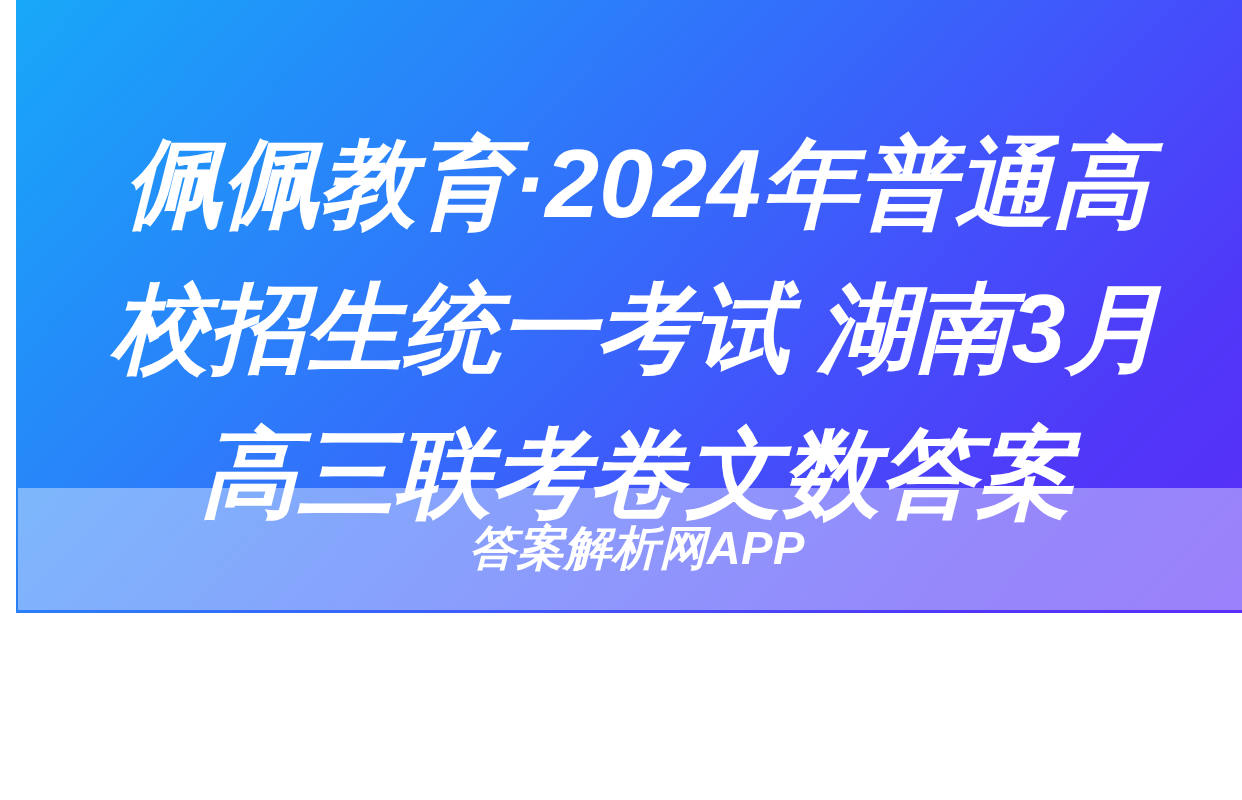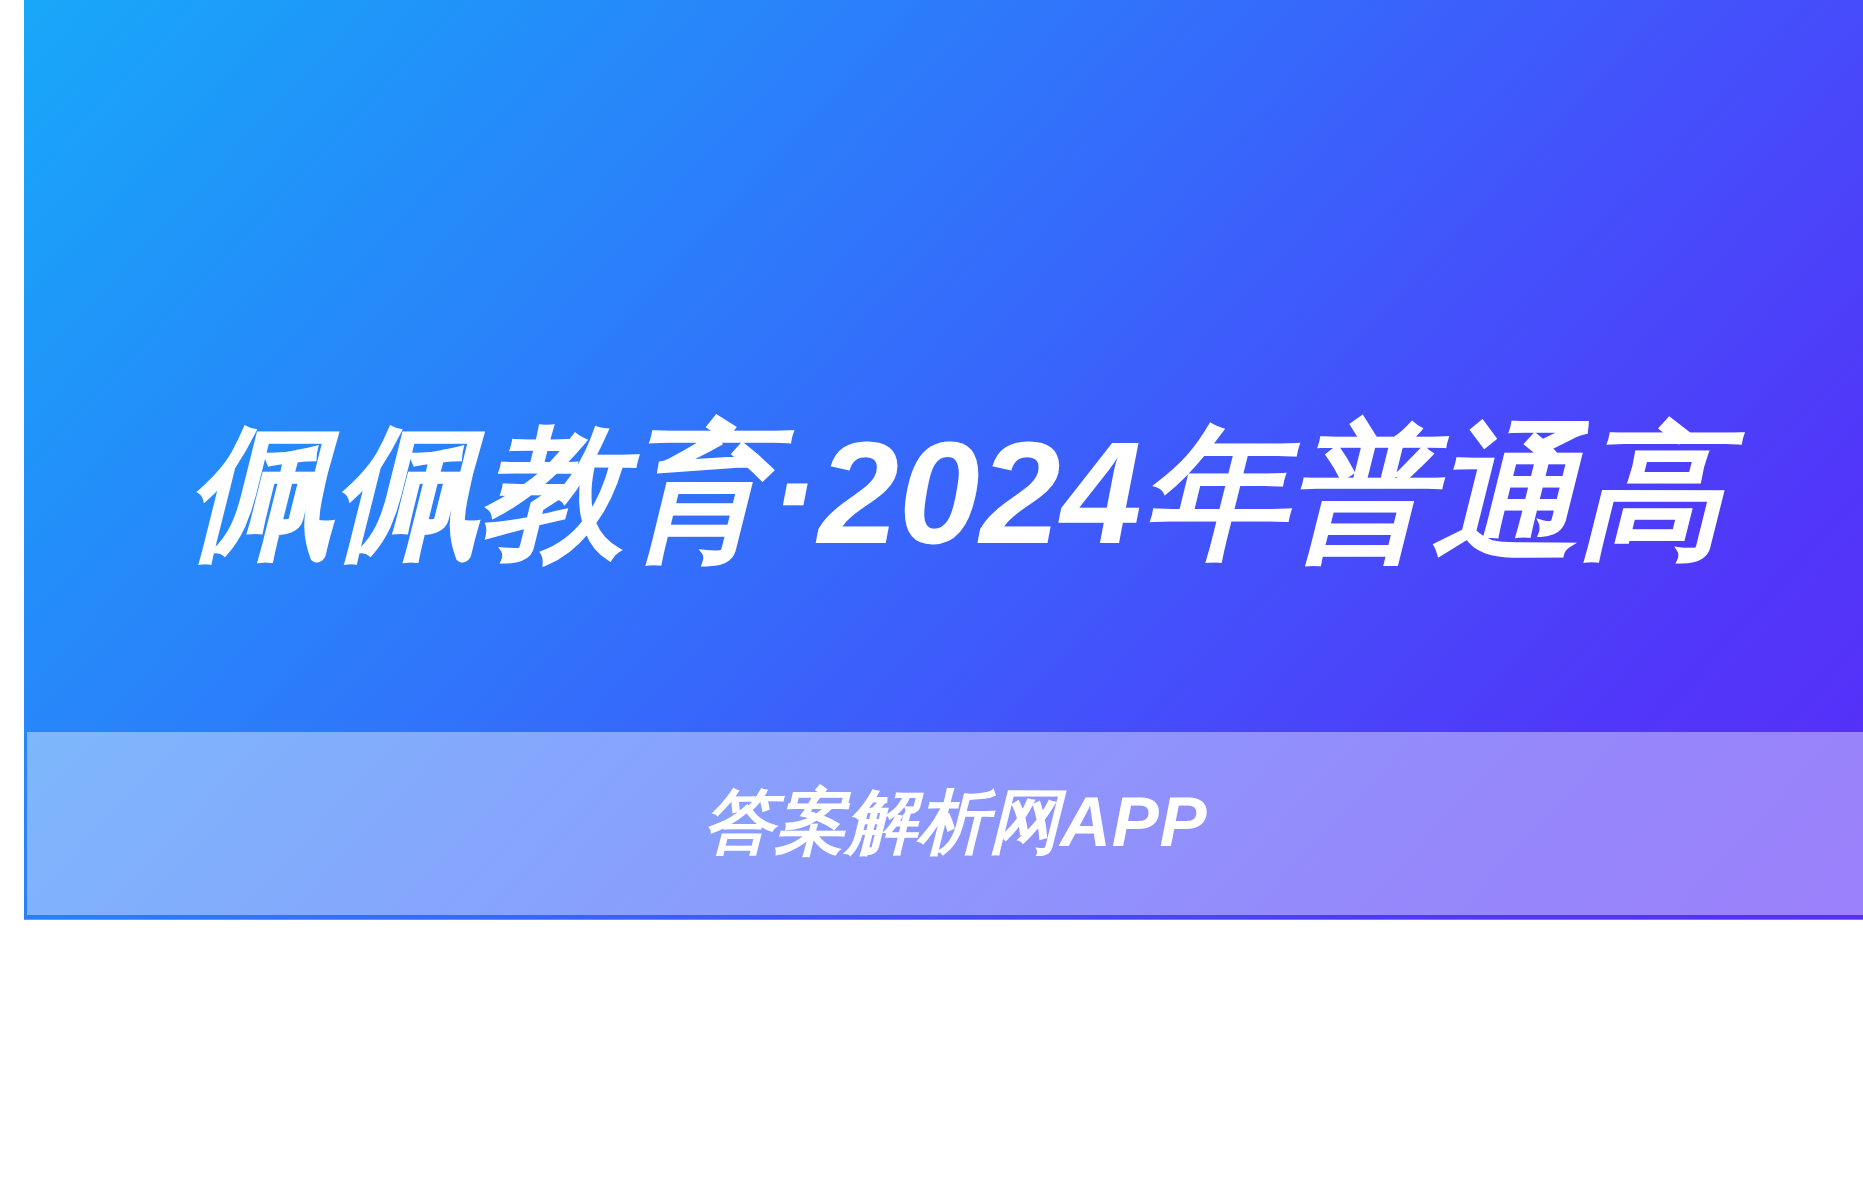--- a/index.html
+++ b/index.html
@@ -84,19 +84,21 @@
     white-space: pre;
   }
 </style>
 </head>
 <body>
 
 <div id="poster">
 
   <div id="title-block">
     <div class="title-line">佩佩教育·2024年普通高</div>
+    <div class="title-line">校招生统一考试 湖南3月</div>
+    <div class="title-line">高三联考卷文数答案</div>
   </div>
 
   <div id="watermark-band">
     <span id="watermark-text">答案解析网APP</span>
   </div>
 
 </div>
 
 </body></html>

